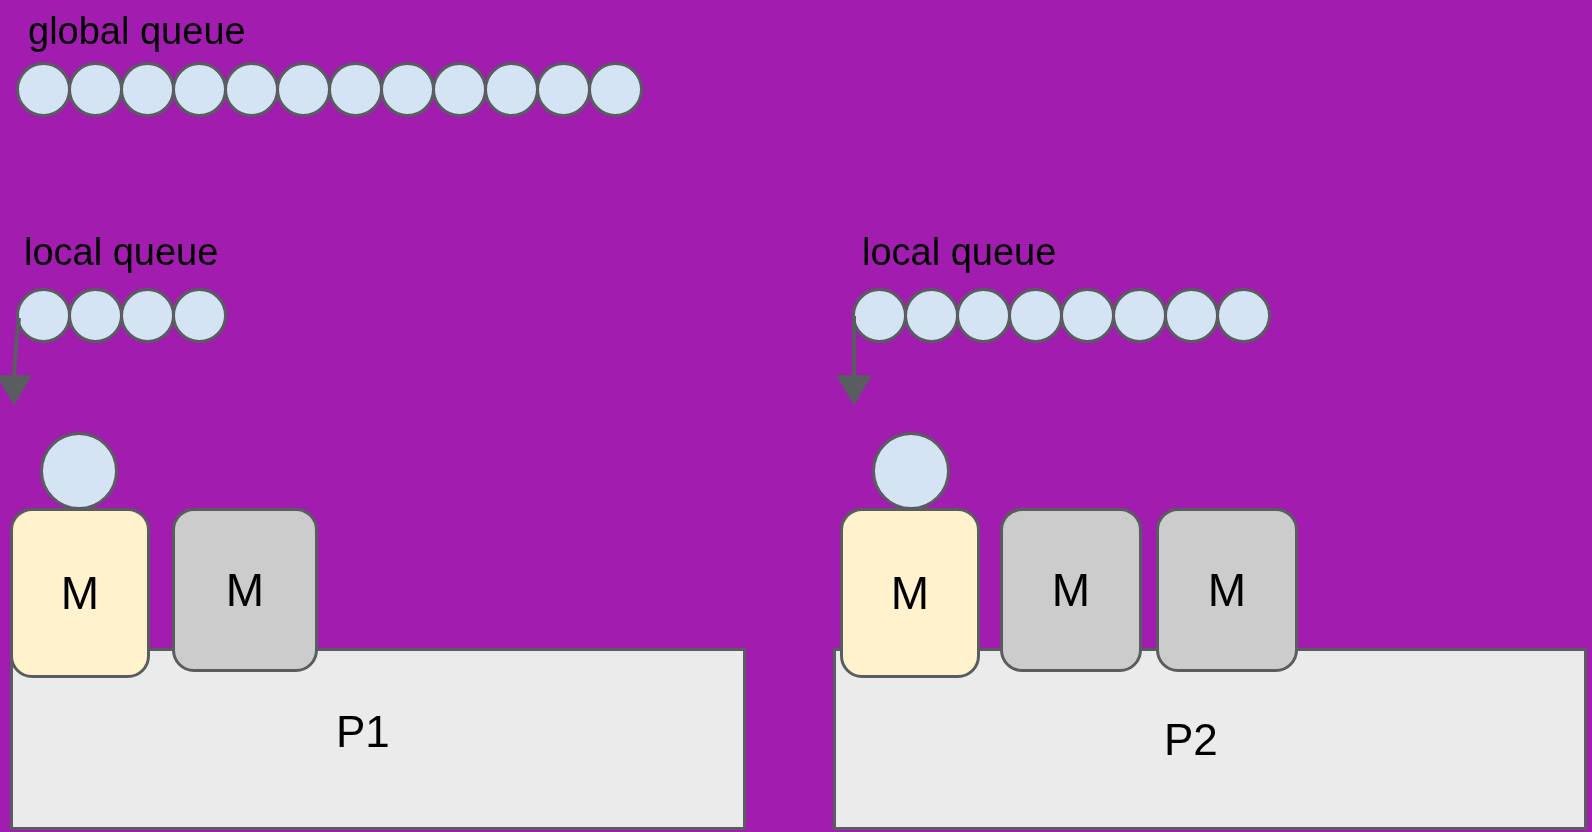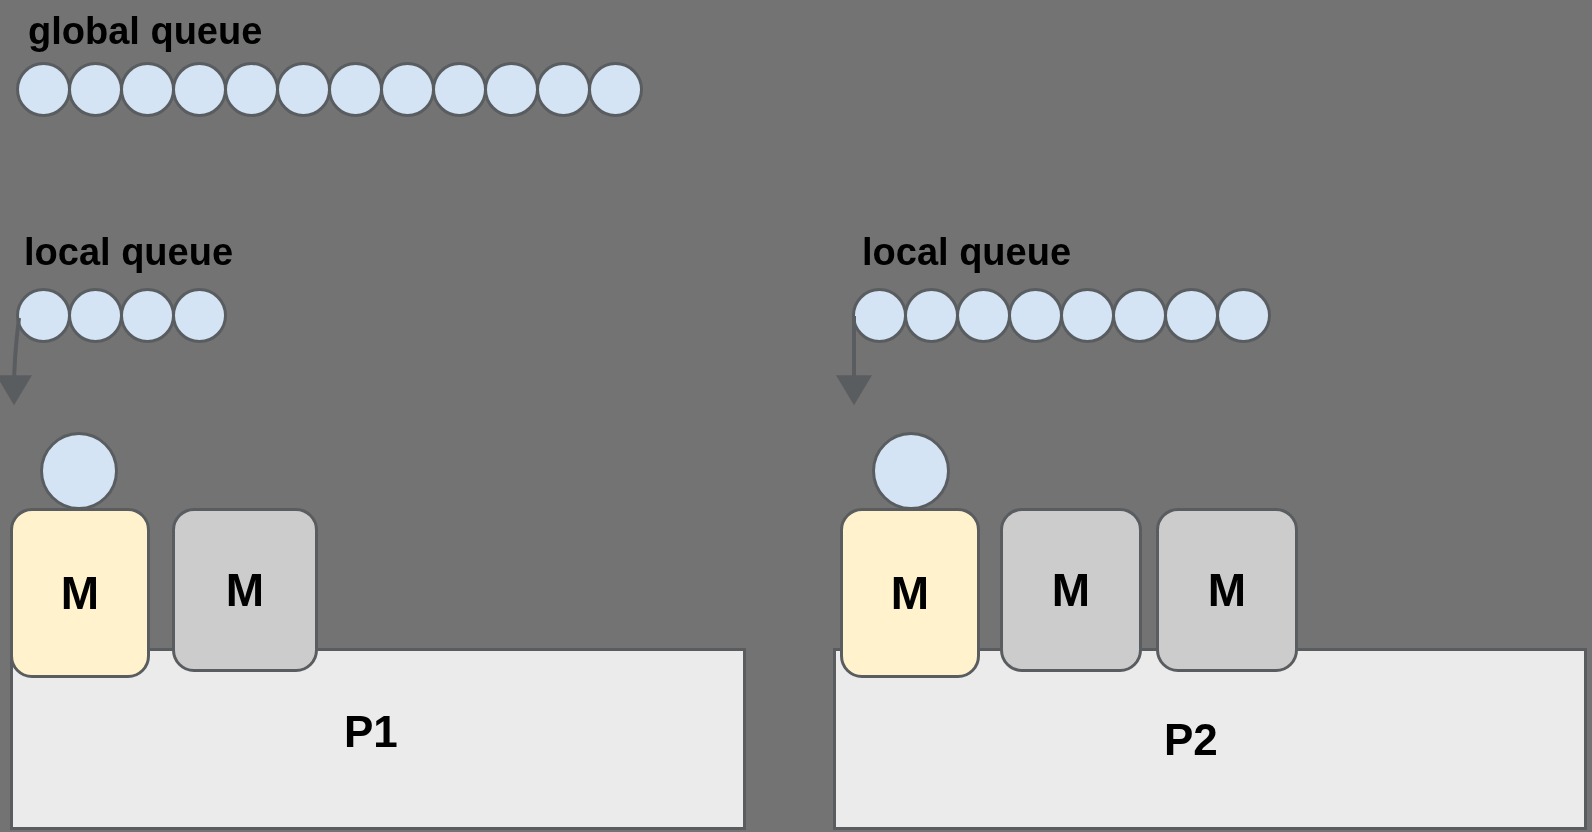--- a/index.html
+++ b/index.html
@@ -7,23 +7,22 @@
     padding: 0;
     background: #ffffff;
   }
   body {
     font-family: "Liberation Sans", sans-serif;
   }
   #canvas {
     position: relative;
     width: 1592px;
     height: 832px;
-    background: #737373;
+    background: #a21caf;
     overflow: hidden;
-    font-weight: bold;
   }
   .label {
     position: absolute;
     font-family: "Liberation Sans", sans-serif;
     font-size: 38px;
     line-height: 1;
     color: #000000;
     white-space: nowrap;
   }
   .queue {
@@ -119,21 +118,21 @@
   <svg class="arrow-svg" style="left:0px; top:310px;" width="80" height="120">
     <defs>
       <marker id="ah1" markerWidth="9" markerHeight="9" refX="3.2" refY="4.5" orient="auto" markerUnits="strokeWidth">
         <path d="M0,0 L0,9 L7.5,4.5 z" fill="#5a5d60"></path>
       </marker>
     </defs>
     <path d="M19,8 C15,40 14,58 14,78" stroke="#5a5d60" stroke-width="4" fill="none" marker-end="url(#ah1)"></path>
   </svg>
 
   <div class="proc-base" style="left:10px; top:648px; width:736px; height:182px;"></div>
-  <div class="proc-label" style="left:344px; top:707px;">P1</div>
+  <div class="proc-label" style="left:336px; top:707px;">P1</div>
 
   <div class="gcircle" style="left:40px; top:432px;"></div>
 
   <div class="mbox running" style="left:10px; top:508px; width:140px; height:170px;">M</div>
   <div class="mbox idle" style="left:172px; top:508px; width:146px; height:164px;">M</div>
 
   <div class="label" style="left:862px; top:233px;">local queue</div>
   <div class="queue" id="p2-local-queue" style="left:852px; top:288px;">
       <div class="token"></div>
       <div class="token"></div>

